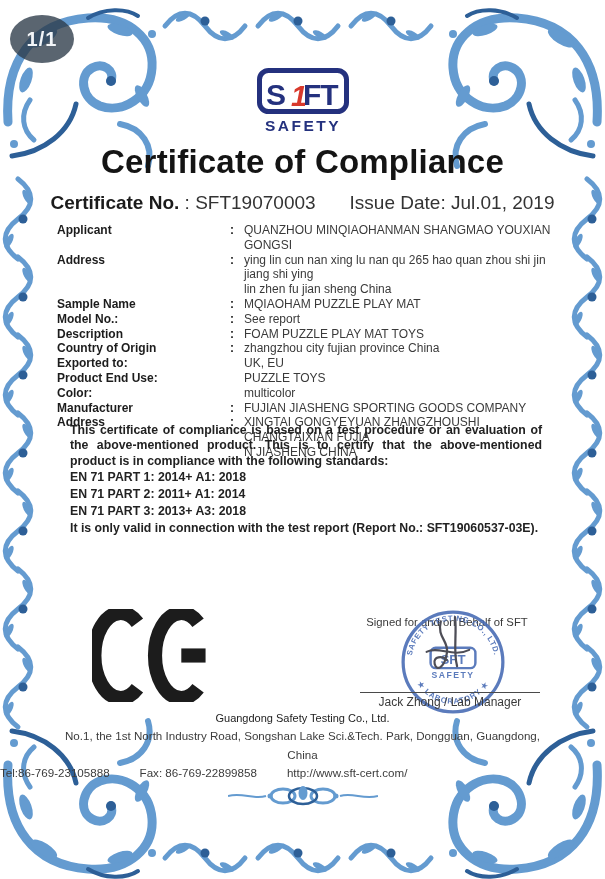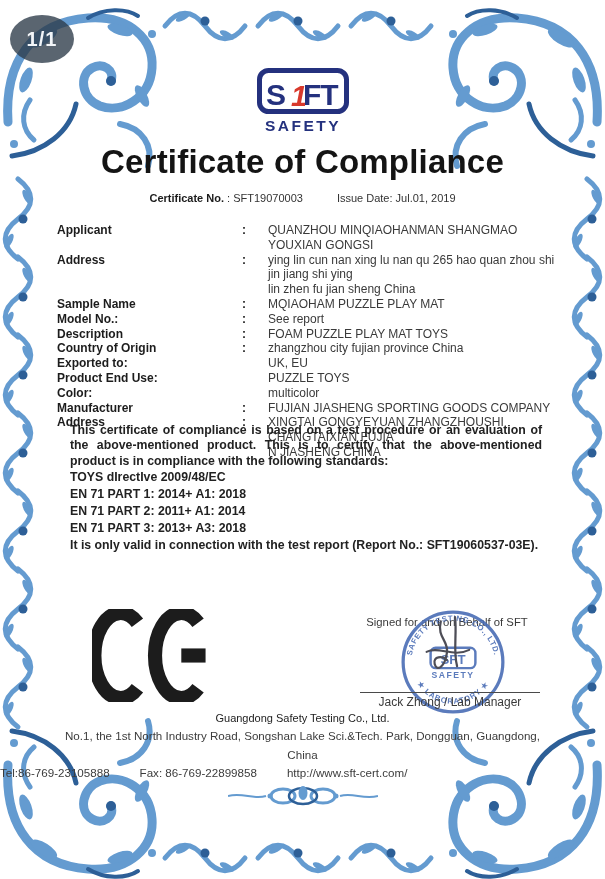--- a/index.html
+++ b/index.html
@@ -15,26 +15,26 @@
     color:#f2f5f8; font-size:20px; font-weight:700; letter-spacing:1px; }
 
   .content { position:absolute; inset:0; z-index:2; }
 
   .logo { position:absolute; top:64px; left:50%; transform:translateX(-50%); }
 
   .title { position:absolute; top:139px; width:100%; text-align:center;
     font-size:33px; font-weight:700; color:#141414; letter-spacing:0.2px; }
 
   .certline { position:absolute; top:188px; width:100%; display:flex;
-    justify-content:center; gap:34px; font-size:11px; color:#333; }
+    justify-content:center; gap:34px; font-size:19px; color:#333; }
   .certline .b { font-weight:700; color:#1b1b1b; }
 
   .fields { position:absolute; top:219px; left:57px; width:498px;
     display:grid; grid-template-columns:173px 14px 1fr;
-    font-size:12px; line-height:14.8px; column-gap:12px; }
+    font-size:12px; line-height:14.8px; column-gap:0; }
   .f-label { font-weight:700; color:#1c1c1c; }
   .f-sep   { font-weight:700; color:#1c1c1c; }
   .f-value { color:#3a3a3a; white-space:pre-line; }
 
   .statement { position:absolute; top:419px; left:70px; width:472px;
     font-size:12.3px; font-weight:700; color:#222; line-height:15.4px; text-align:justify; }
 
   .standards { position:absolute; top:465px; left:70px; width:480px;
     font-size:12.3px; font-weight:700; color:#222; line-height:17.1px; }
 
@@ -171,21 +171,20 @@
         <div class="f-value">FUJIAN JIASHENG SPORTING GOODS COMPANY</div>
       <div class="f-label">Address</div>
         <div class="f-sep">:</div>
         <div class="f-value">XINGTAI GONGYEYUAN ZHANGZHOUSHI CHANGTAIXIAN FUJIA
 N JIASHENG CHINA</div>
     </div>
 
     <p class="statement">This certificate of compliance is based on a test procedure or an evaluation of the above-mentioned product. This is to certify that the above-mentioned product is in compliance with the following standards:</p>
 
     <div class="standards">
-      <div>TOYS dIrectIve 2009/48/EC</div>
       <div>EN 71 PART 1: 2014+ A1: 2018</div>
       <div>EN 71 PART 2: 2011+ A1: 2014</div>
       <div>EN 71 PART 3: 2013+ A3: 2018</div>
       <div>It is only valid in connection with the test report (Report No.: SFT19060537-03E).</div>
     </div>
 
     <svg class="ce" width="122" height="93" viewBox="0 0 120 92">
       <path d="M44.6,13.7 A26,42 0 1 0 44.6,78.3" fill="none" stroke="#1c1c1c" stroke-width="14"></path>
       <path d="M104.6,13.7 A26,42 0 1 0 104.6,78.3" fill="none" stroke="#1c1c1c" stroke-width="14"></path>
       <path d="M88,46 L112,46" fill="none" stroke="#1c1c1c" stroke-width="14"></path>

